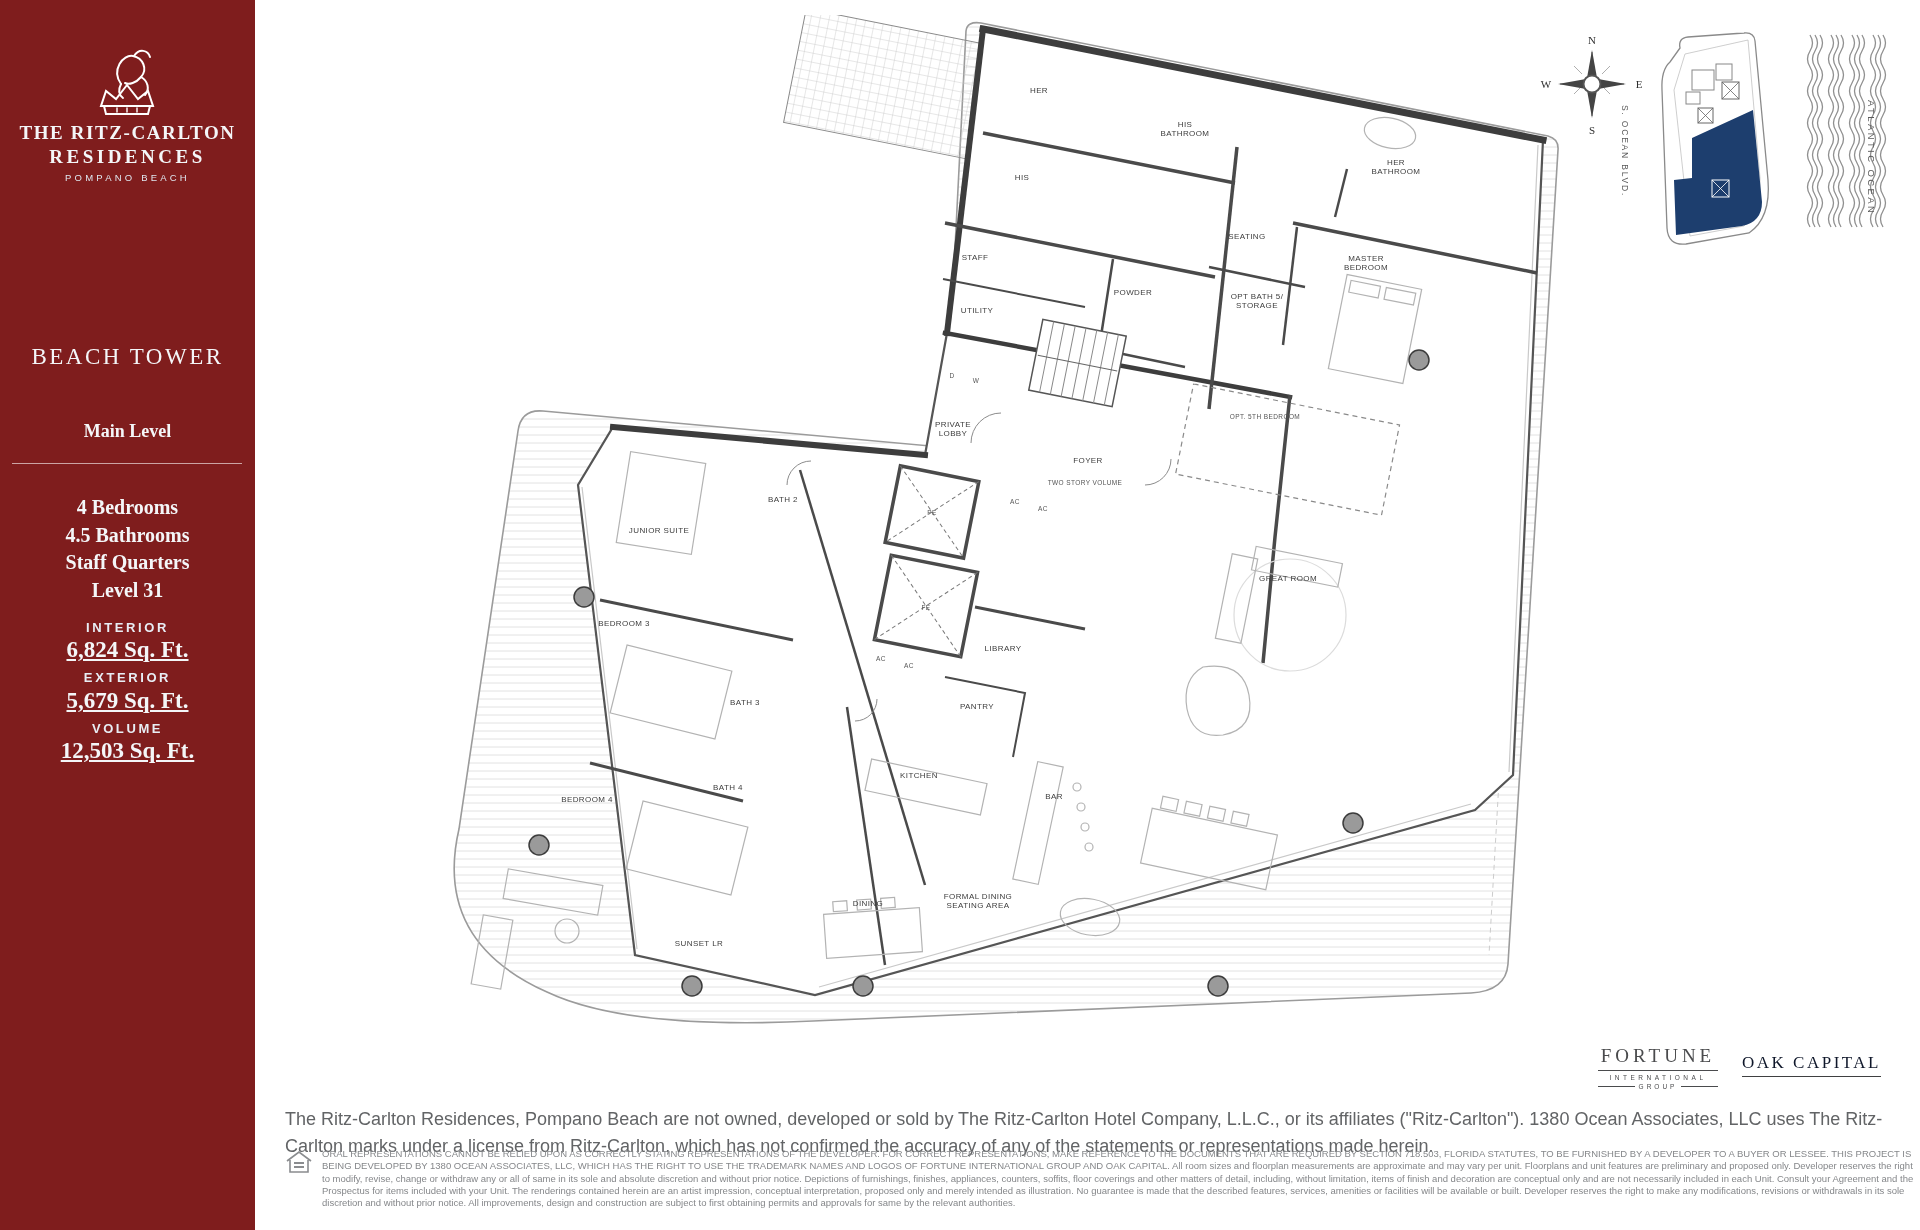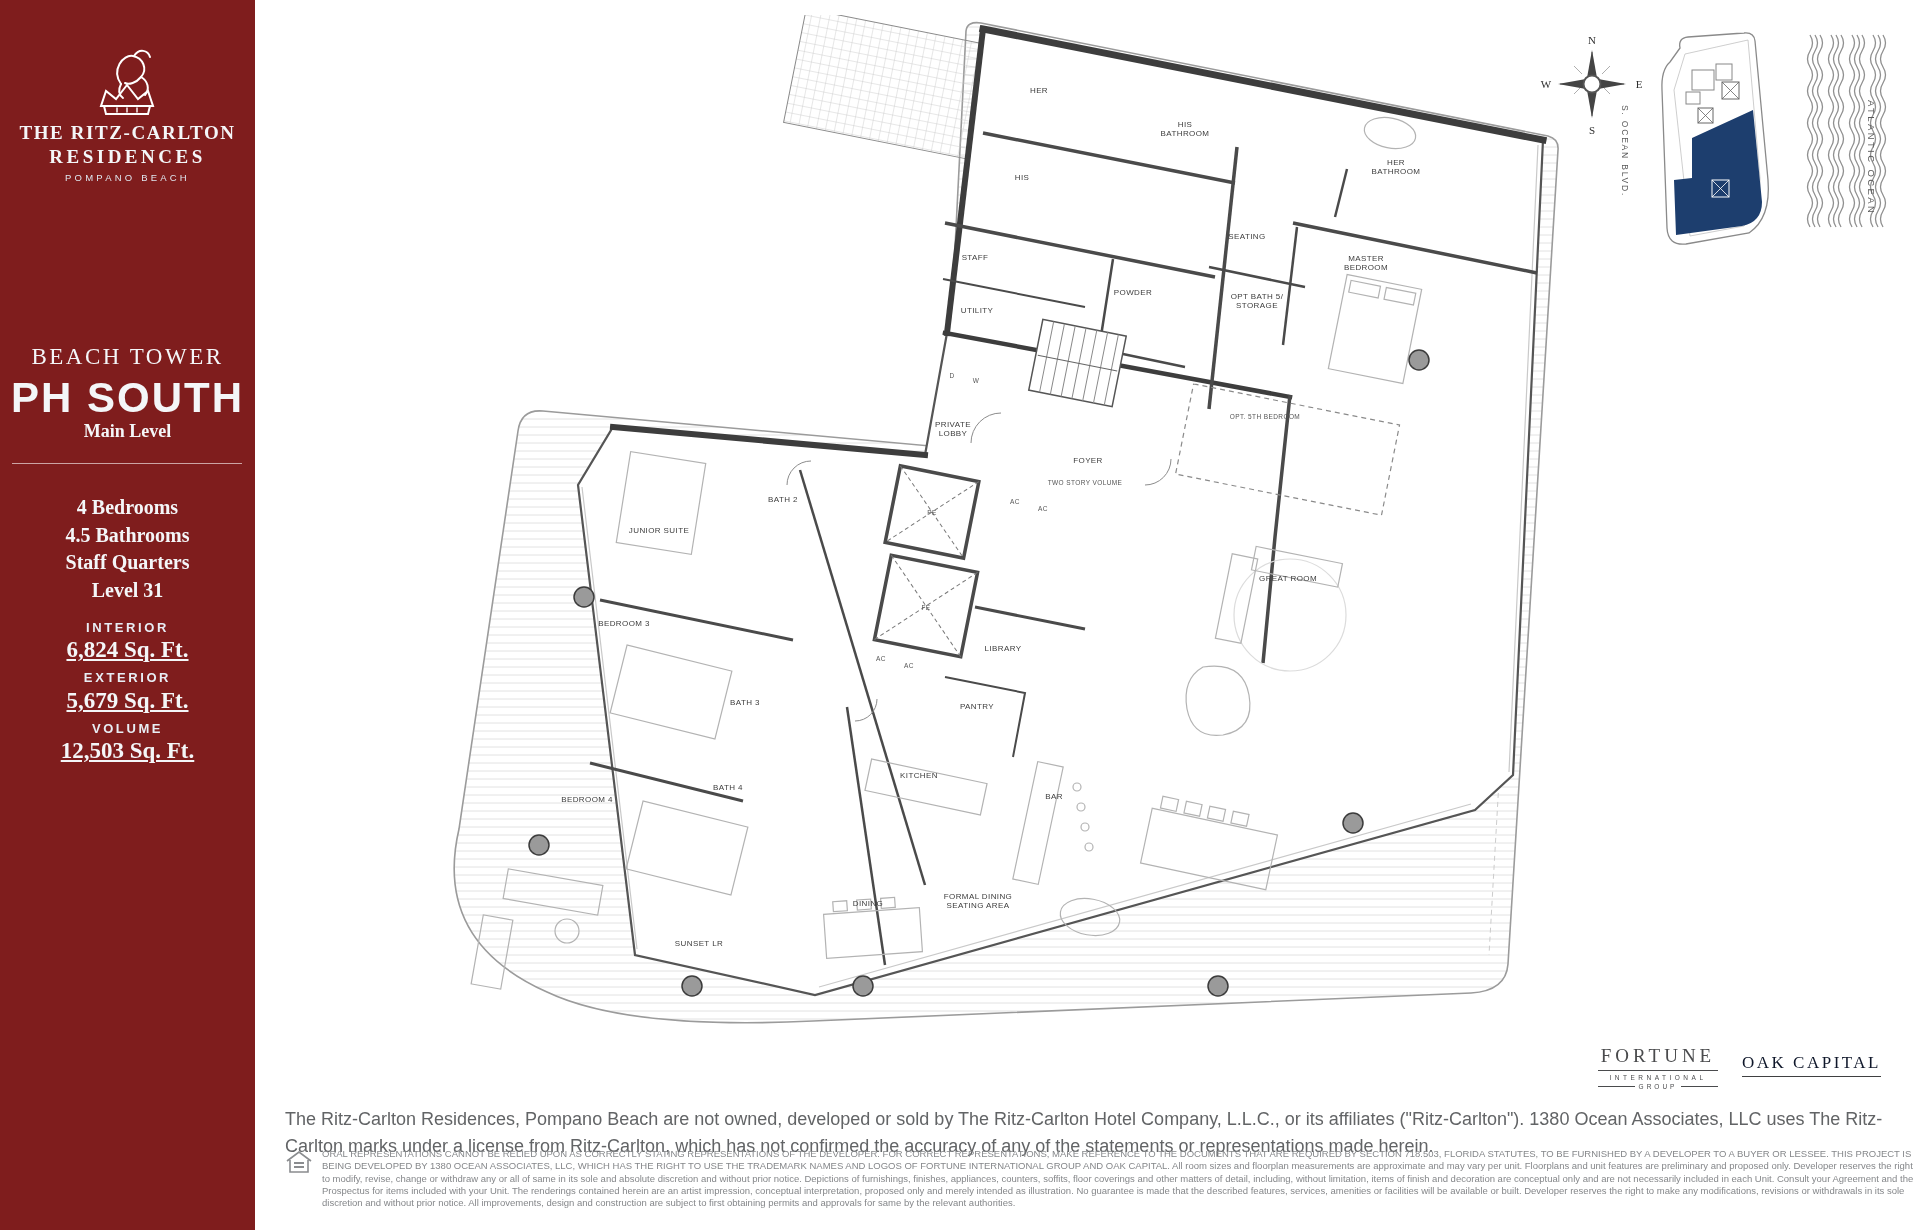--- a/index.html
+++ b/index.html
@@ -63,21 +63,20 @@
         <path d="M-6,-18 C-9,-12 -8,-7 -4,-4"></path>
         <path d="M-26,4 L26,4 L21,-11 L11,-3 L0,-17 L-11,-3 L-21,-11 Z"></path>
         <path d="M-23,4 L-21,12 L21,12 L23,4"></path>
         <path d="M-10,6 L-10,10 M0,6 L0,10 M10,6 L10,10" stroke-width="1.4"></path>
       </g>
     </svg>
     <div class="sb brand1">THE RITZ-CARLTON</div>
     <div class="sb brand2">RESIDENCES</div>
     <div class="sb brandloc">POMPANO BEACH</div>
     <div class="sb tower">BEACH TOWER</div>
-    <div class="sb unit">PH SOUTH</div>
     <div class="sb mainlevel">Main Level</div>
     <div class="divider"></div>
     <div class="sb spec s0">4 Bedrooms</div>
     <div class="sb spec s1">4.5 Bathrooms</div>
     <div class="sb spec s2">Staff Quarters</div>
     <div class="sb spec s3">Level 31</div>
     <div class="sb alab a0l">INTERIOR</div>
     <div class="sb aval a0v">6,824 Sq. Ft.</div>
     <div class="sb alab a1l">EXTERIOR</div>
     <div class="sb aval a1v">5,679 Sq. Ft.</div>

